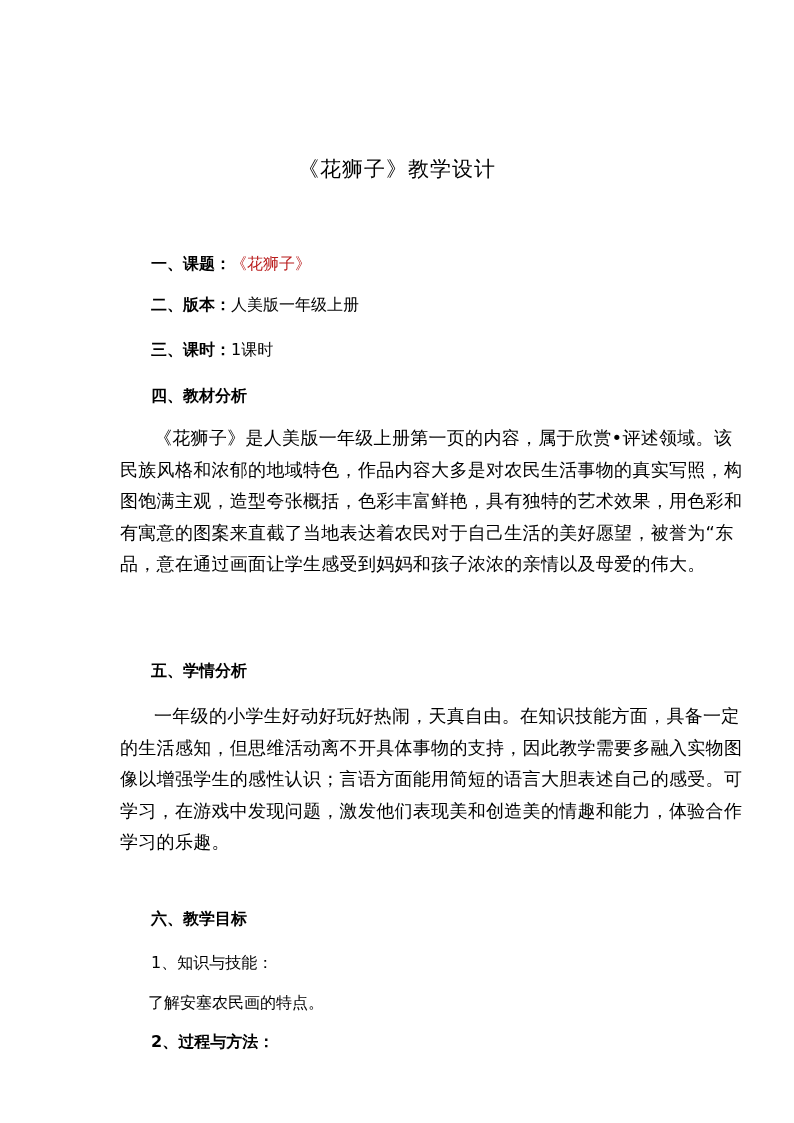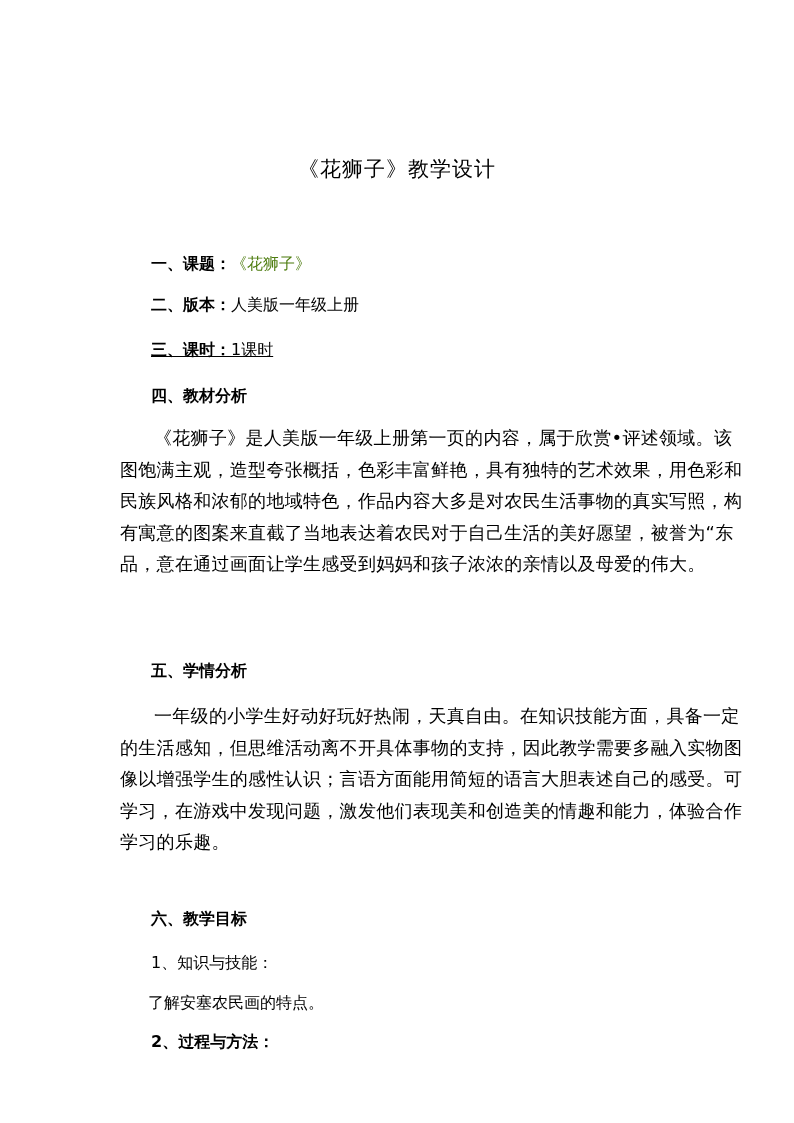--- a/index.html
+++ b/index.html
@@ -3,48 +3,48 @@
 <meta charset="utf-8">
 <style>
   html, body { margin: 0; padding: 0; background: #ffffff; }
   body { width: 794px; height: 1123px; position: relative; overflow: hidden;
          font-family: "DejaVu Sans", "Liberation Sans", sans-serif; color: #000; }
   .page { position: absolute; left: 0; top: 16px; width: 666px; height: 1123px; margin-top: 34px; }
   .title { position: absolute; left: 0; width: 794px; top: 104px; text-align: center;
            font-size: 21px; line-height: 30px; letter-spacing: 1px; }
   .line { position: absolute; font-size: 16px; line-height: 24px; white-space: nowrap; }
   .bold { font-weight: bold; }
-  .gray { color: #4d7c0f; }
+  .gray { color: #b91c1c; }
   .para { position: absolute; left: 120px; width: 560px; font-size: 18px;
           line-height: 31.6px; text-align: justify; text-indent: 34px; letter-spacing: 0.3px; }
   .para .l { display: block; white-space: nowrap; text-indent: 0; text-align-last: justify; }
   .para .l.first { padding-left: 34px; }
   .para .l.last { text-align-last: left; }
 </style>
 </head>
 <body>
 
 <div class="page">
   <div class="title">《花狮子》教学设计</div>
 
   <div class="line" style="left:151px; top:202px;">
     <span class="bold">一、课题：</span><span class="gray">《花狮子》</span>
   </div>
   <div class="line" style="left:151px; top:243px;">
     <span class="bold">二、版本：</span><span>人美版一年级上册</span>
   </div>
-  <div class="line" style="left:151px; top:288px;text-decoration:underline;">
+  <div class="line" style="left:151px; top:288px;">
     <span class="bold">三、课时：</span><span>1课时</span>
   </div>
 
   <div class="line bold" style="left:151px; top:334px;">四、教材分析</div>
   <div class="para" style="top:372px;">
     <span class="l first">《花狮子》是人美版一年级上册第一页的内容，属于欣赏•评述领域。该</span>
+    <span class="l">民族风格和浓郁的地域特色，作品内容大多是对农民生活事物的真实写照，构</span>
     <span class="l">图饱满主观，造型夸张概括，色彩丰富鲜艳，具有独特的艺术效果，用色彩和</span>
-    <span class="l">民族风格和浓郁的地域特色，作品内容大多是对农民生活事物的真实写照，构</span>
     <span class="l">有寓意的图案来直截了当地表达着农民对于自己生活的美好愿望，被誉为“东</span>
     <span class="l last">品，意在通过画面让学生感受到妈妈和孩子浓浓的亲情以及母爱的伟大。</span>
   </div>
 
   <div class="line bold" style="left:151px; top:609px;">五、学情分析</div>
   <div class="para" style="top:650px;">
     <span class="l first">一年级的小学生好动好玩好热闹，天真自由。在知识技能方面，具备一定</span>
     <span class="l">的生活感知，但思维活动离不开具体事物的支持，因此教学需要多融入实物图</span>
     <span class="l">像以增强学生的感性认识；言语方面能用简短的语言大胆表述自己的感受。可</span>
     <span class="l">学习，在游戏中发现问题，激发他们表现美和创造美的情趣和能力，体验合作</span>

